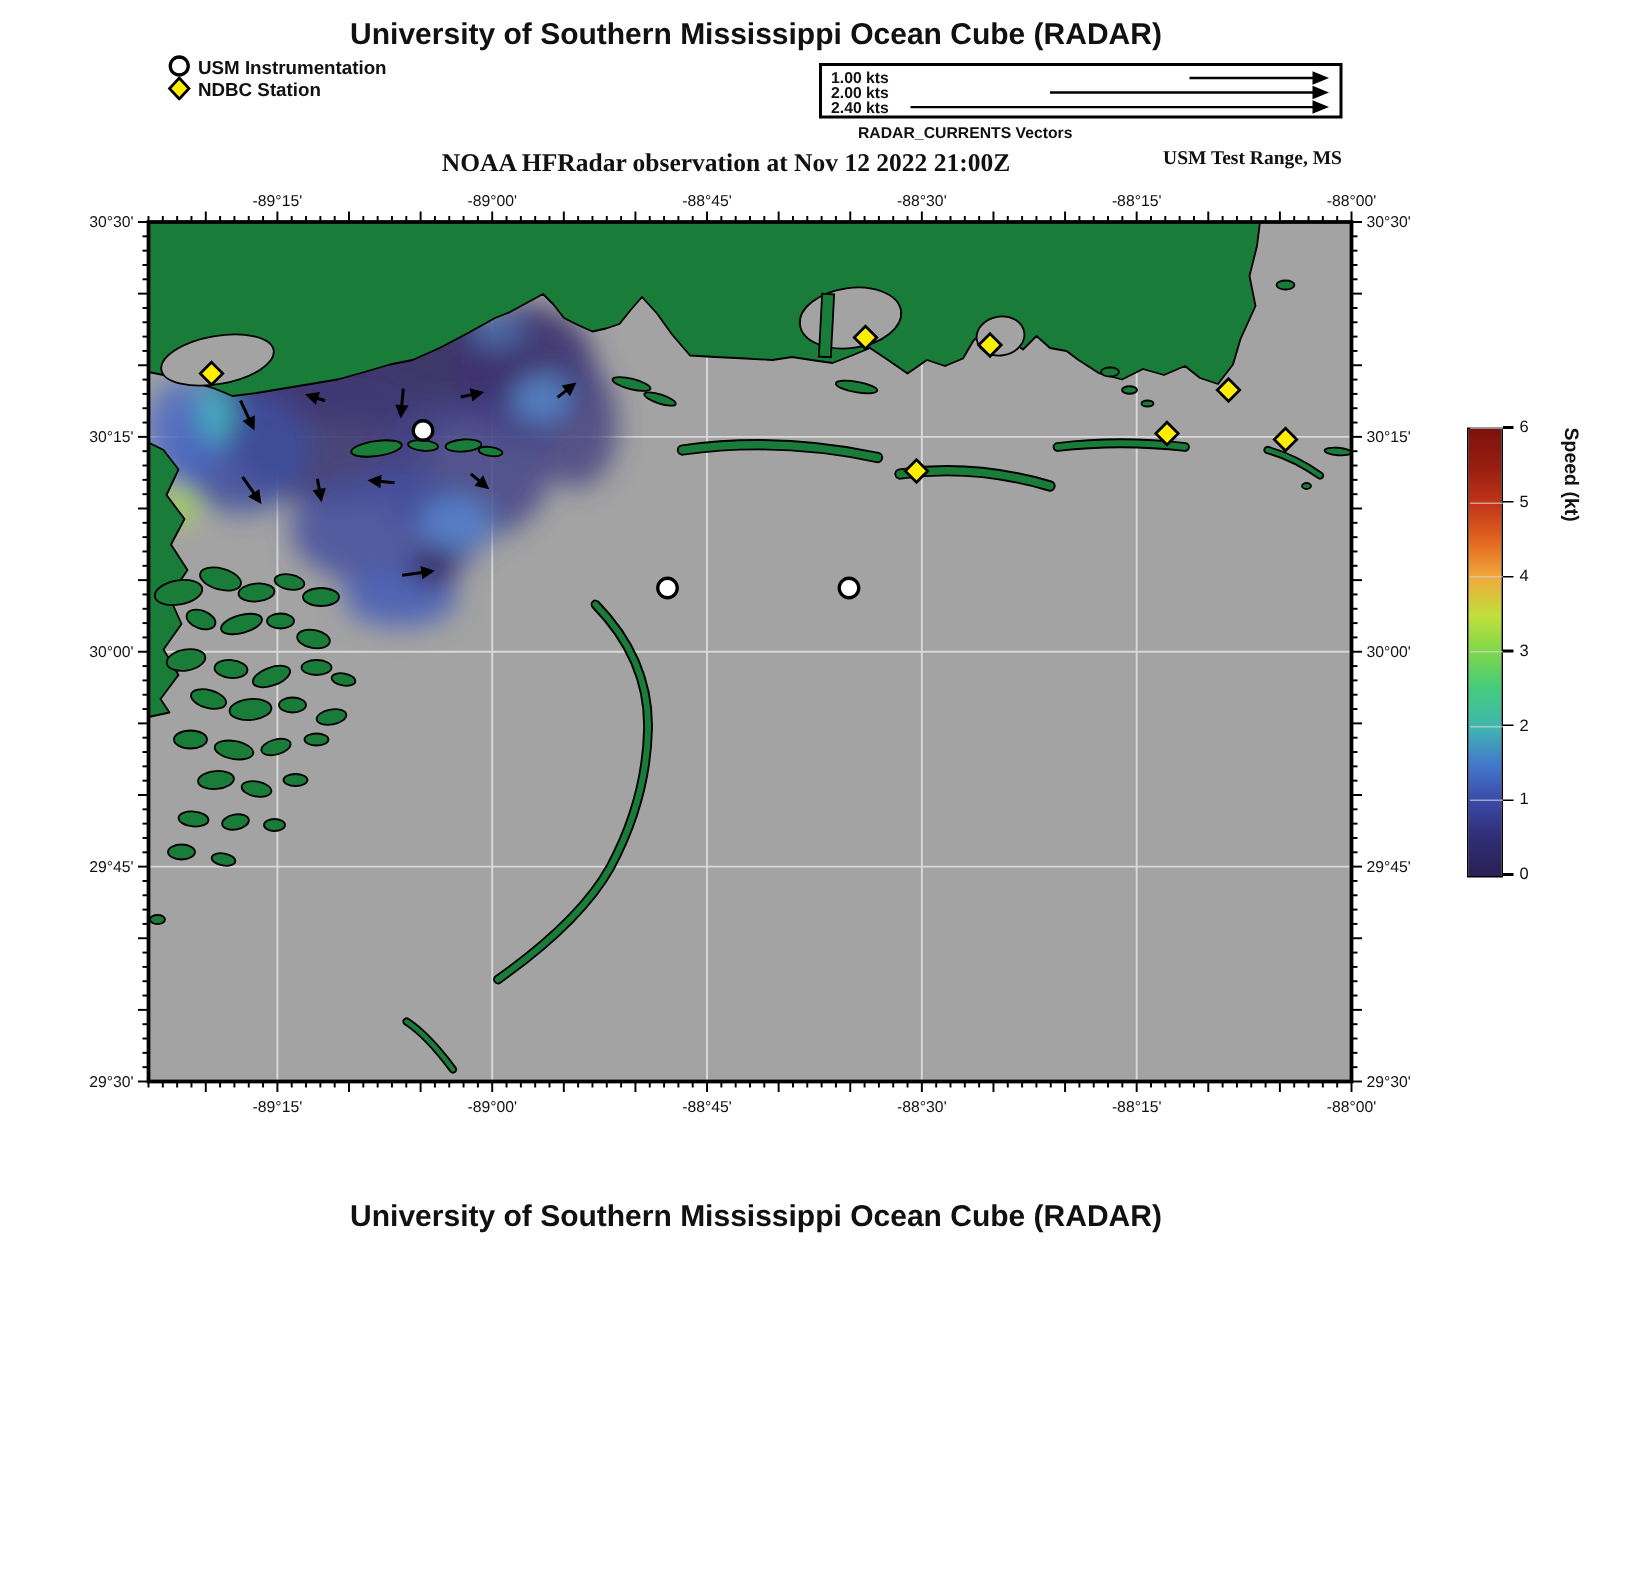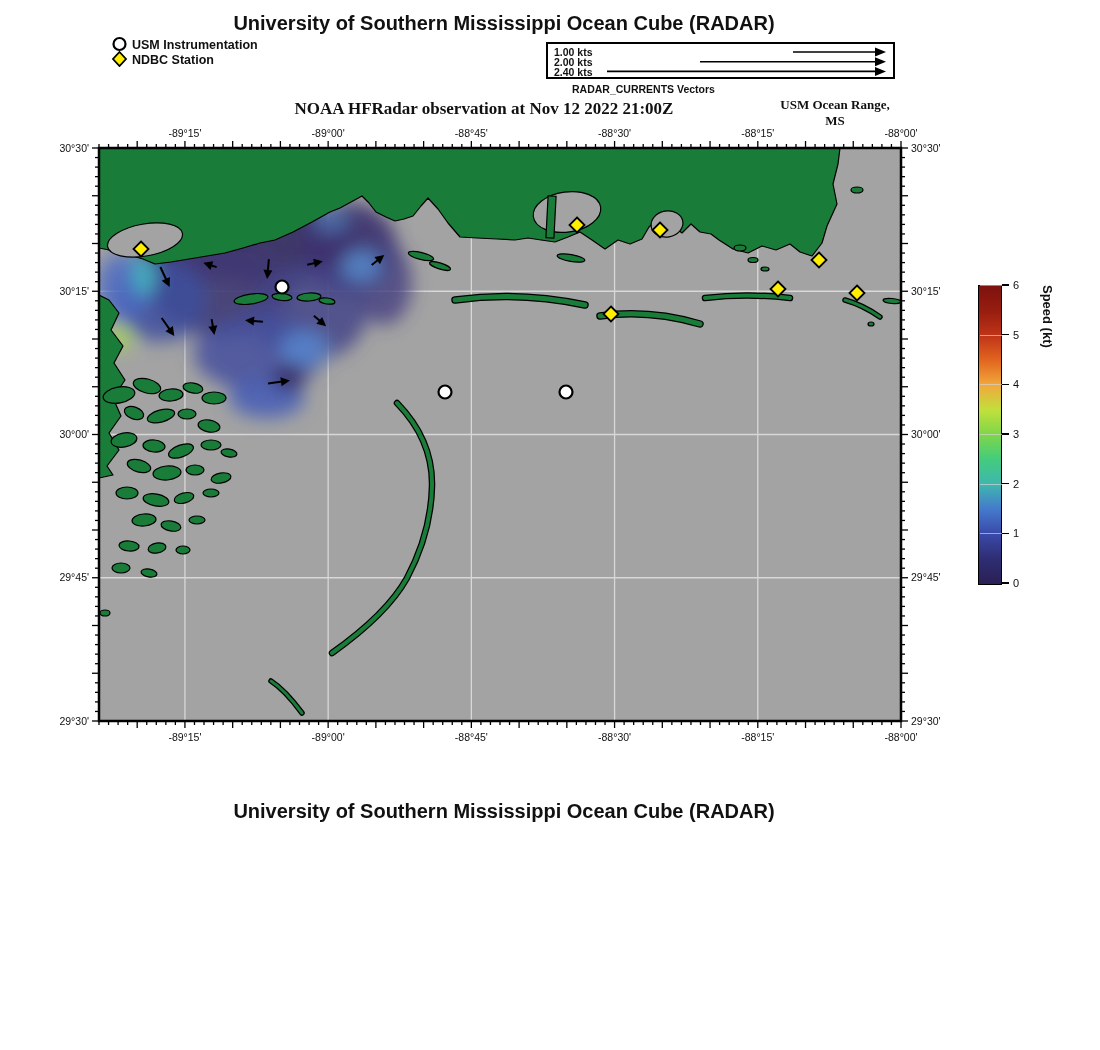--- a/index.html
+++ b/index.html
@@ -48,21 +48,21 @@
       <polygon points="338,8 327,3.5 327,12.5" fill="#000"></polygon>
       <line x1="152" y1="17.7" x2="331" y2="17.7" stroke="#000" stroke-width="1.6"></line>
       <polygon points="338,17.7 327,13.2 327,22.2" fill="#000"></polygon>
       <line x1="59" y1="27.4" x2="331" y2="27.4" stroke="#000" stroke-width="1.6"></line>
       <polygon points="338,27.4 327,22.9 327,31.9" fill="#000"></polygon>
     </svg>
 </div>
 <div class="vectitle">RADAR_CURRENTS Vectors</div>
 
 <div class="abs subtitle" style="left:84px;top:99px;width:800px;">NOAA HFRadar observation at Nov 12 2022 21:00Z</div>
-<div class="abs rangelbl" style="left:770px;top:97px;width:130px;">USM Ocean Range, MS</div>
+<div class="abs rangelbl" style="left:770px;top:97px;width:130px;">USM Test Range, MS</div>
 
 <svg id="map-svg" class="abs" style="left:54px;top:110px;" width="912" height="660">
     <defs>
       <filter id="hblur" x="-60%" y="-60%" width="220%" height="220%">
         <feGaussianBlur stdDeviation="9"></feGaussianBlur>
       </filter>
       <clipPath id="mapclip">
         <rect x="45" y="38" width="802" height="573"></rect>
       </clipPath>
     </defs>

